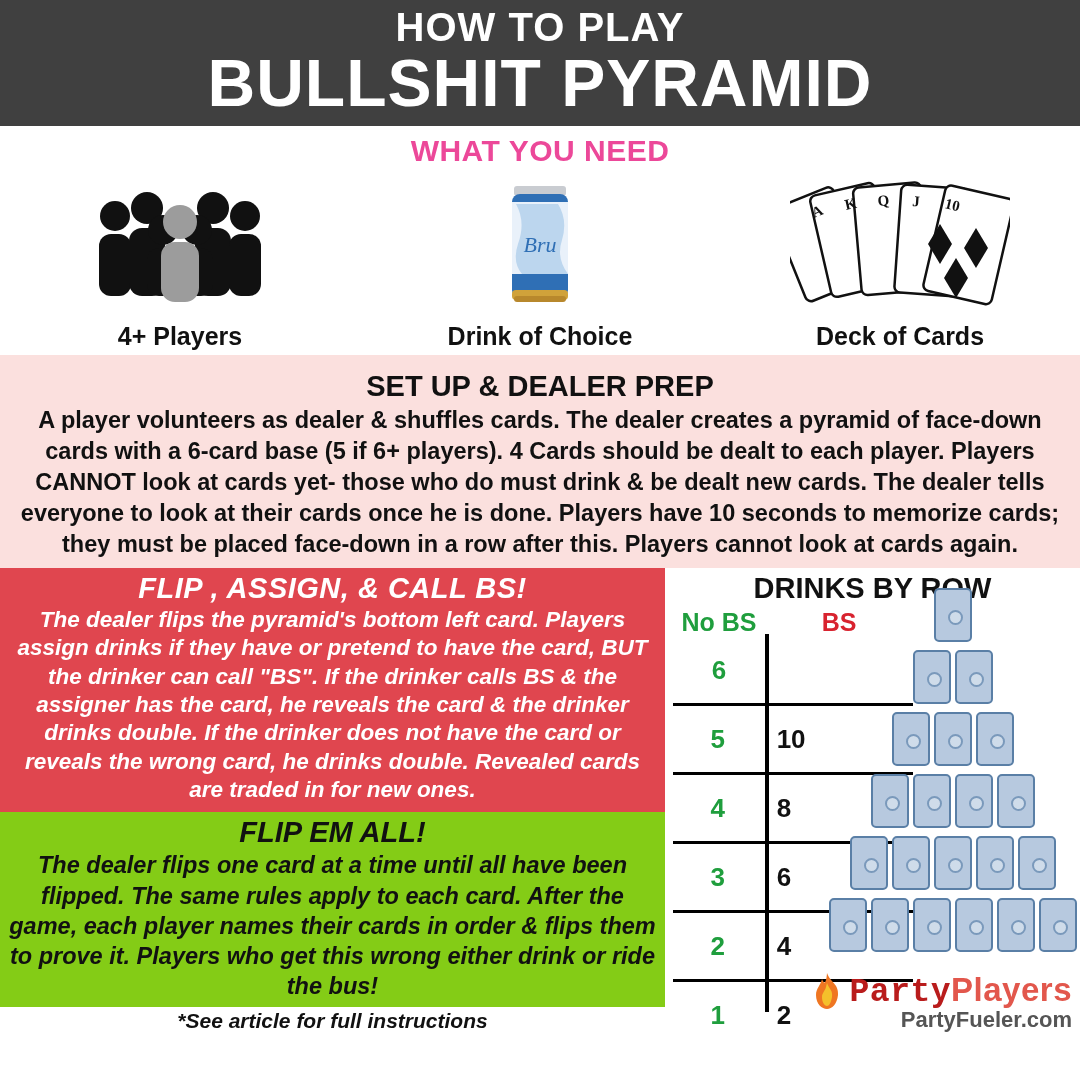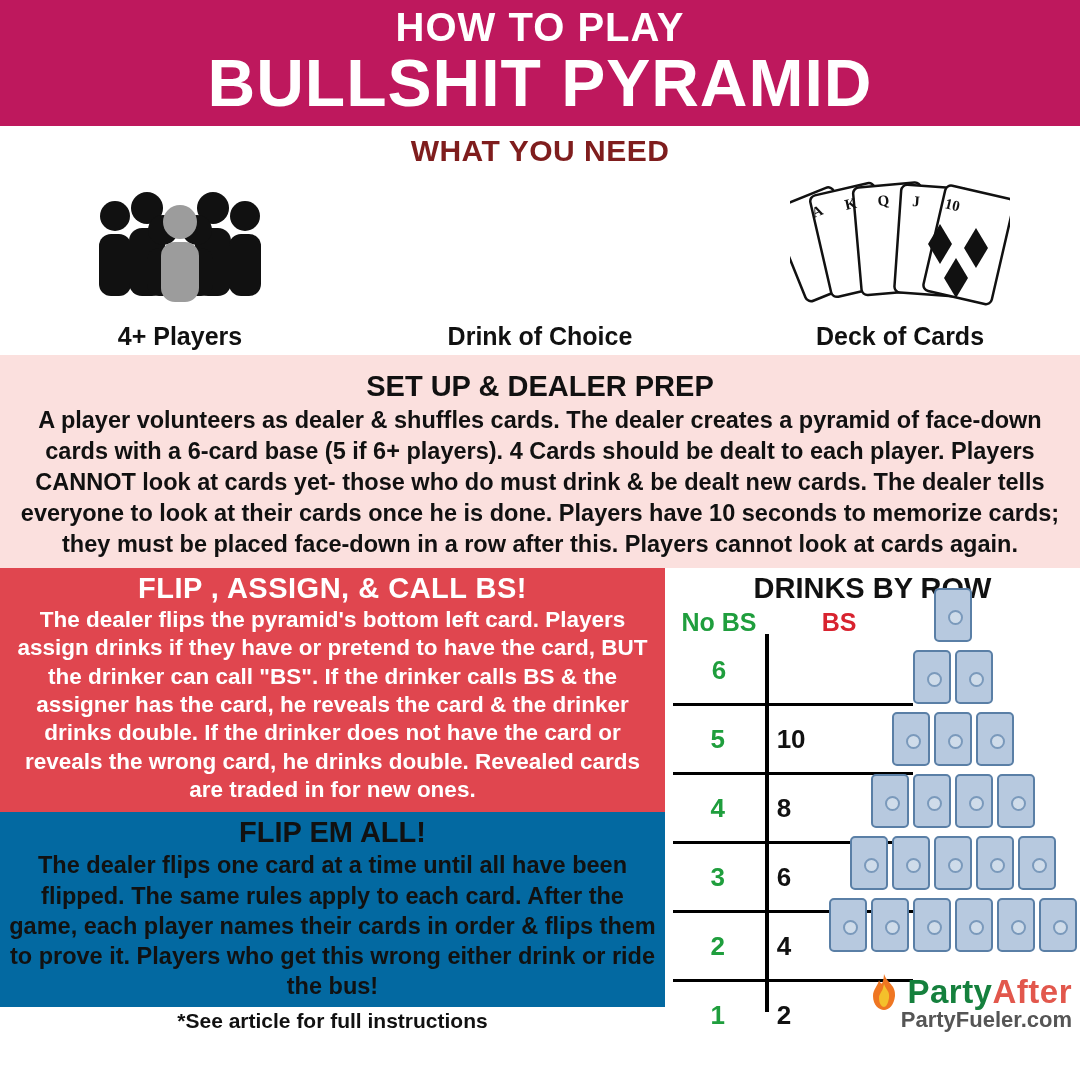--- a/index.html
+++ b/index.html
@@ -15,21 +15,21 @@
   }
   .page {
     position: relative;
     width: 1080px;
     height: 1080px;
     background: #ffffff;
   }
 
   
   .header {
-    background: #be185d;
+    background: #404040;
     color: #ffffff;
     text-align: center;
     padding: 6px 0 10px 0;
   }
   .header .kicker {
     font-size: 40px;
     font-weight: bold;
     letter-spacing: 1px;
     line-height: 1.05;
   }
@@ -43,21 +43,21 @@
 
   
   .need-section {
     background: #ffffff;
     padding: 8px 0 4px 0;
   }
   .need-title {
     text-align: center;
     font-size: 30px;
     font-weight: bold;
-    color: #7f1d1d;
+    color: #ec4899;
     letter-spacing: .5px;
   }
   .need-row {
     display: flex;
     align-items: flex-end;
     justify-content: space-around;
     margin-top: 6px;
   }
   .need-item {
     width: 33%;
@@ -95,21 +95,21 @@
     line-height: 1.32;
     margin-top: 2px;
     padding: 0 6px;
   }
 
   
   .lower {
     display: flex;
     width: 1080px;
   }
-  .left-col { width: 665px; }
+  .left-col { width: 665px; font-style: italic; }
   .right-col {
     width: 415px;
     background: #ffffff;
     position: relative;
   }
 
   .flip-block {
     background: #e0464f;
     color: #ffffff;
     padding: 4px 8px 8px 8px;
@@ -122,21 +122,21 @@
   }
   .flip-body {
     text-align: center;
     font-size: 22.5px;
     font-weight: bold;
     line-height: 1.26;
     margin-top: 1px;
   }
 
   .flipall-block {
-    background: #0369a1;
+    background: #84cc16;
     color: #111;
     padding: 4px 8px 6px 8px;
   }
   .flipall-title {
     text-align: center;
     font-size: 29px;
     font-weight: bold;
   }
   .flipall-body {
     text-align: center;
@@ -250,21 +250,21 @@
   .logo-row {
     display: flex;
     align-items: center;
     justify-content: flex-end;
   }
   .logo-text {
     font-size: 33px;
     font-weight: bold;
     letter-spacing: .5px;
   }
-  .logo-party { color: #15803d; }
+  .logo-party { color: #b91c1c; font-family: Liberation Mono, monospace; }
   .logo-fueler { color: #e2574c; }
   .logo-site {
     font-size: 22px;
     font-weight: bold;
     color: #555555;
     margin-top: -4px;
     text-align: right;
   }
 
   svg { display: block; }
@@ -303,20 +303,31 @@
             <g fill="#9c9c9c">
               <circle cx="95" cy="38" r="17"></circle>
                 <rect x="76" y="58" width="38" height="60" rx="14"></rect>
             </g>
           </svg>
         </div>
         <div class="need-label">4+ Players</div>
       </div>
 
       <div class="need-item">
+        <div class="need-art">
+          <svg width="120" height="140" viewBox="0 0 120 140">
+            <rect x="34" y="12" width="52" height="10" rx="3" fill="#c9ccd1"></rect>
+            <rect x="32" y="20" width="56" height="104" rx="8" fill="#2f6fb5"></rect>
+            <path d="M32 28 h56 v72 h-56 z" fill="#e9f1fa"></path>
+            <path d="M36 30 q10 18 2 40 q-6 18 4 30 h46 q-12 -16 -6 -34 q6 -20 -4 -36 z" fill="#bcd6ee"></path>
+            <text x="60" y="78" font-size="22" fill="#2f6fb5" text-anchor="middle" font-family="Liberation Serif, serif" font-style="italic">Bru</text>
+            <rect x="32" y="116" width="56" height="10" rx="4" fill="#d0a23a"></rect>
+            <rect x="34" y="122" width="52" height="6" rx="3" fill="#b8882c"></rect>
+          </svg>
+        </div>
         <div class="need-label">Drink of Choice</div>
       </div>
 
       <div class="need-item">
         <div class="need-art">
           <svg width="220" height="140" viewBox="0 0 220 140">
             <g stroke="#111" stroke-width="2.5" fill="#ffffff">
               <g transform="rotate(-22 40 120)">
                   <rect x="16" y="20" width="66" height="100" rx="6"></rect>
                 </g>
@@ -439,21 +450,21 @@
 
       <div class="logo-wrap">
         <div class="logo-row">
           <span style="margin-right:6px;">
             <svg width="34" height="38" viewBox="0 0 34 38">
               <path d="M17 1 C20 10 29 12 28 23 C27 32 22 37 17 37 C12 37 6 32 6 23 C6 16 11 13 12 7 C14 12 16 13 17 1 Z" fill="#ef7622"></path>
               <path d="M17 11 C19 17 23 18 22 25 C21 31 19 34 17 34 C15 34 12 31 12 25 C12 21 15 19 16 15 Z" fill="#f4c02b"></path>
             </svg>
           </span>
           <span class="logo-text">
-            <span class="logo-party">Party</span><span class="logo-fueler">After</span>
+            <span class="logo-party">Party</span><span class="logo-fueler">Players</span>
           </span>
         </div>
         <div class="logo-site">PartyFueler.com</div>
       </div>
     </div>
 
   </div>
 
 </div>
 

